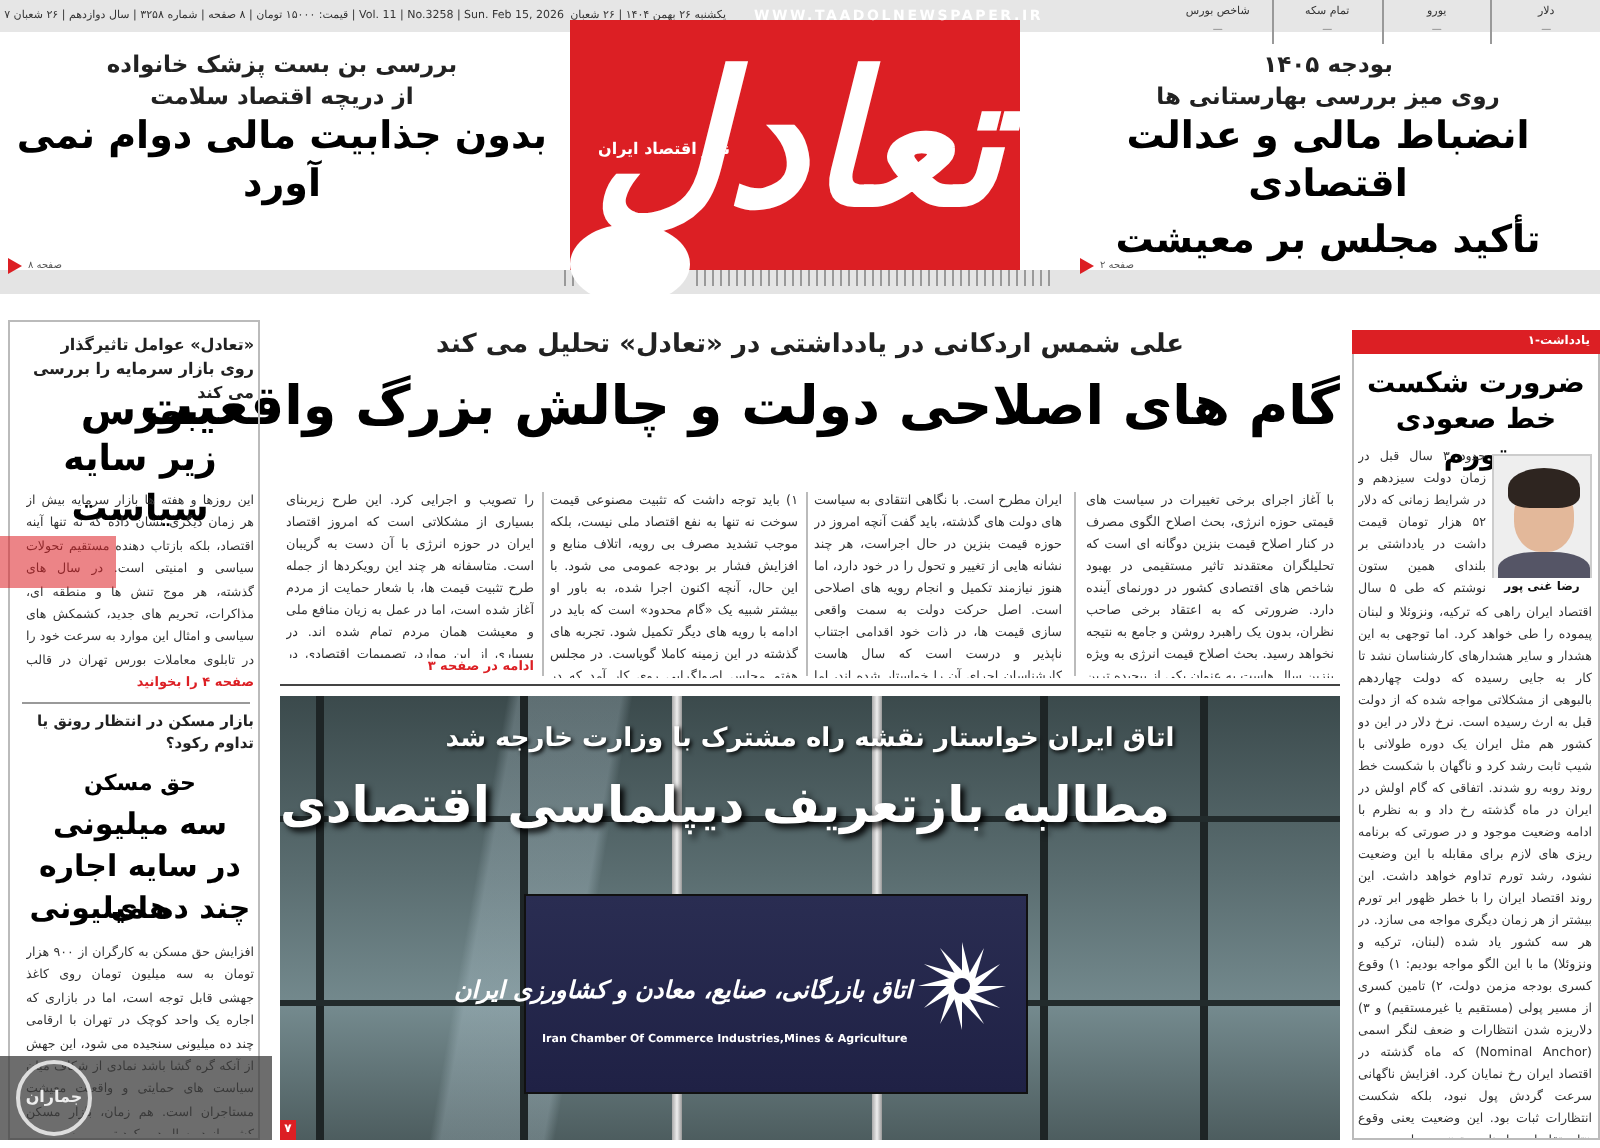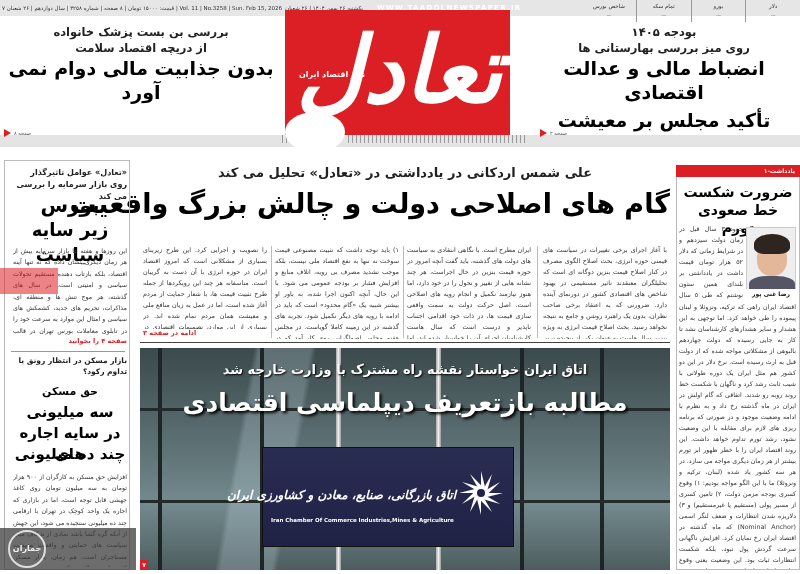--- a/index.html
+++ b/index.html
@@ -41,21 +41,21 @@
 
   
   .photo { position: absolute; left: 140px; top: 348px; width: 530px; height: 222px; overflow: hidden;
     background:
       linear-gradient(100deg, rgba(255,255,255,0.0) 0 20%, rgba(200,220,230,0.25) 21% 30%, rgba(0,0,0,0) 31%),
       linear-gradient(180deg, #3b4a4c 0%, #5a6d70 40%, #748a8e 70%, #4d5d5f 100%); }
   .glass-v { position: absolute; top: 0; width: 4px; height: 222px; background: #1e2526; }
   .glass-h { position: absolute; left: 0; width: 530px; height: 3px; background: #222b2c; }
   .pole { position: absolute; top: 0; width: 5px; height: 222px; background: linear-gradient(90deg,#aaa,#eee,#999); }
   .photo-kicker { position: absolute; left: 0; top: 14px; width: 530px; text-align: center; direction: rtl; font-size: 13px; font-weight: bold; color: #fff; text-shadow: 1px 1px 2px #000; }
-  .photo-title { position: absolute; left: 0; top: 40px; width: 530px; text-align: center; direction: rtl; font-size: 25px; font-weight: bold; color: #fff; text-shadow: 2px 2px 3px #000; }
+  .photo-title { position: absolute; left: 0; top: 40px; width: 530px; text-align: left; direction: rtl; font-size: 25px; font-weight: bold; color: #fff; text-shadow: 2px 2px 3px #000; }
   .sign { position: absolute; left: 122px; top: 99px; width: 252px; height: 100px; background: linear-gradient(180deg,#2a2d52,#1f2145); border: 1px solid #111; }
   .sign-fa { position: absolute; left: 8px; top: 40px; width: 185px; direction: rtl; text-align: right; color: #fff; font-family: "DejaVu Serif", serif; font-size: 12px; font-style: italic; font-weight: bold; white-space: nowrap; }
   .sign-en { position: absolute; left: 8px; top: 69px; font-size: 5.5px; color: #fff; font-weight: bold; white-space: nowrap; }
   .sign-logo { position: absolute; left: 193px; top: 20px; width: 50px; height: 50px; }
   .page-num-badge { position: absolute; left: 140px; top: 560px; width: 8px; height: 10px; background: #dc1f24; color: #fff; font-size: 6px; text-align: center; line-height: 10px; font-weight: bold; }
 
   
   .left-box { position: absolute; left: 4px; top: 160px; width: 126px; height: 410px; border: 1px solid #bbb; }
   .lk { position: absolute; left: 8px; width: 114px; direction: rtl; text-align: right; font-weight: bold; color: #222; }
   .lt { position: absolute; left: 6px; width: 118px; direction: rtl; text-align: center; font-weight: bold; color: #000; }
@@ -122,21 +122,21 @@
   <span>صفحه ۲</span>
 </div>
 
 <div class="main-kicker">علی شمس اردکانی در یادداشتی در «تعادل» تحلیل می کند</div>
 <div class="main-title">گام های اصلاحی دولت و چالش بزرگ واقعیت</div>
 
 <div class="cols" style="left:543px; width:124px;">با آغاز اجرای برخی تغییرات در سیاست های قیمتی حوزه انرژی، بحث اصلاح الگوی مصرف در کنار اصلاح قیمت بنزین دوگانه ای است که تحلیلگران معتقدند تاثیر مستقیمی در بهبود شاخص های اقتصادی کشور در دورنمای آینده دارد. ضرورتی که به اعتقاد برخی صاحب نظران، بدون یک راهبرد روشن و جامع به نتیجه نخواهد رسید. بحث اصلاح قیمت انرژی به ویژه بنزین سال هاست به عنوان یکی از پیچیده ترین و حساس ترین چالش های اقتصاد</div>
 <div class="cols" style="left:407px; width:124px;">ایران مطرح است. با نگاهی انتقادی به سیاست های دولت های گذشته، باید گفت آنچه امروز در حوزه قیمت بنزین در حال اجراست، هر چند نشانه هایی از تغییر و تحول را در خود دارد، اما هنوز نیازمند تکمیل و انجام رویه های اصلاحی است. اصل حرکت دولت به سمت واقعی سازی قیمت ها، در ذات خود اقدامی اجتناب ناپذیر و درست است که سال هاست کارشناسان اجرای آن را خواستار شده اند، اما باید با گام های دیگر تکمیل شود.</div>
 <div class="cols" style="left:275px; width:124px;">۱) باید توجه داشت که تثبیت مصنوعی قیمت سوخت نه تنها به نفع اقتصاد ملی نیست، بلکه موجب تشدید مصرف بی رویه، اتلاف منابع و افزایش فشار بر بودجه عمومی می شود. با این حال، آنچه اکنون اجرا شده، به باور او بیشتر شبیه یک «گام محدود» است که باید در ادامه با رویه های دیگر تکمیل شود. تجربه های گذشته در این زمینه کاملا گویاست. در مجلس هفتم مجلس اصولگرایی روی کار آمد که در شب عید به مردم عیدی داد و طرح تثبیت قیمت ها</div>
 <div class="cols" style="left:143px; width:124px; height:84px;">را تصویب و اجرایی کرد. این طرح زیربنای بسیاری از مشکلاتی است که امروز اقتصاد ایران در حوزه انرژی با آن دست به گریبان است. متاسفانه هر چند این رویکردها از جمله طرح تثبیت قیمت ها، با شعار حمایت از مردم آغاز شده است، اما در عمل به زیان منافع ملی و معیشت همان مردم تمام شده اند. در بسیاری از این موارد، تصمیمات اقتصادی در قالب «عیدی به مردم» یا حمایت معیشتی معرفی شده...</div>
-<div class="abs col-more" style="left:143px; top:329px; width:124px; direction:rtl; text-align:left; font-size:6.5px;">ادامه در صفحه ۳</div>
+<div class="abs col-more" style="left:143px; top:329px; width:124px; direction:rtl; text-align:right; font-size:6.5px;">ادامه در صفحه ۳</div>
 <div class="vline" style="left:537px; top:246px; height:92px;"></div>
 <div class="vline" style="left:403px; top:246px; height:92px;"></div>
 <div class="vline" style="left:271px; top:246px; height:92px;"></div>
 <div class="hr" style="left:140px; top:342px; width:530px;"></div>
 
 <div class="photo">
   <div class="glass-v" style="left:18px;"></div>
   <div class="glass-v" style="left:120px;"></div>
   <div class="glass-v" style="left:380px;"></div>
   <div class="glass-v" style="left:460px;"></div>

